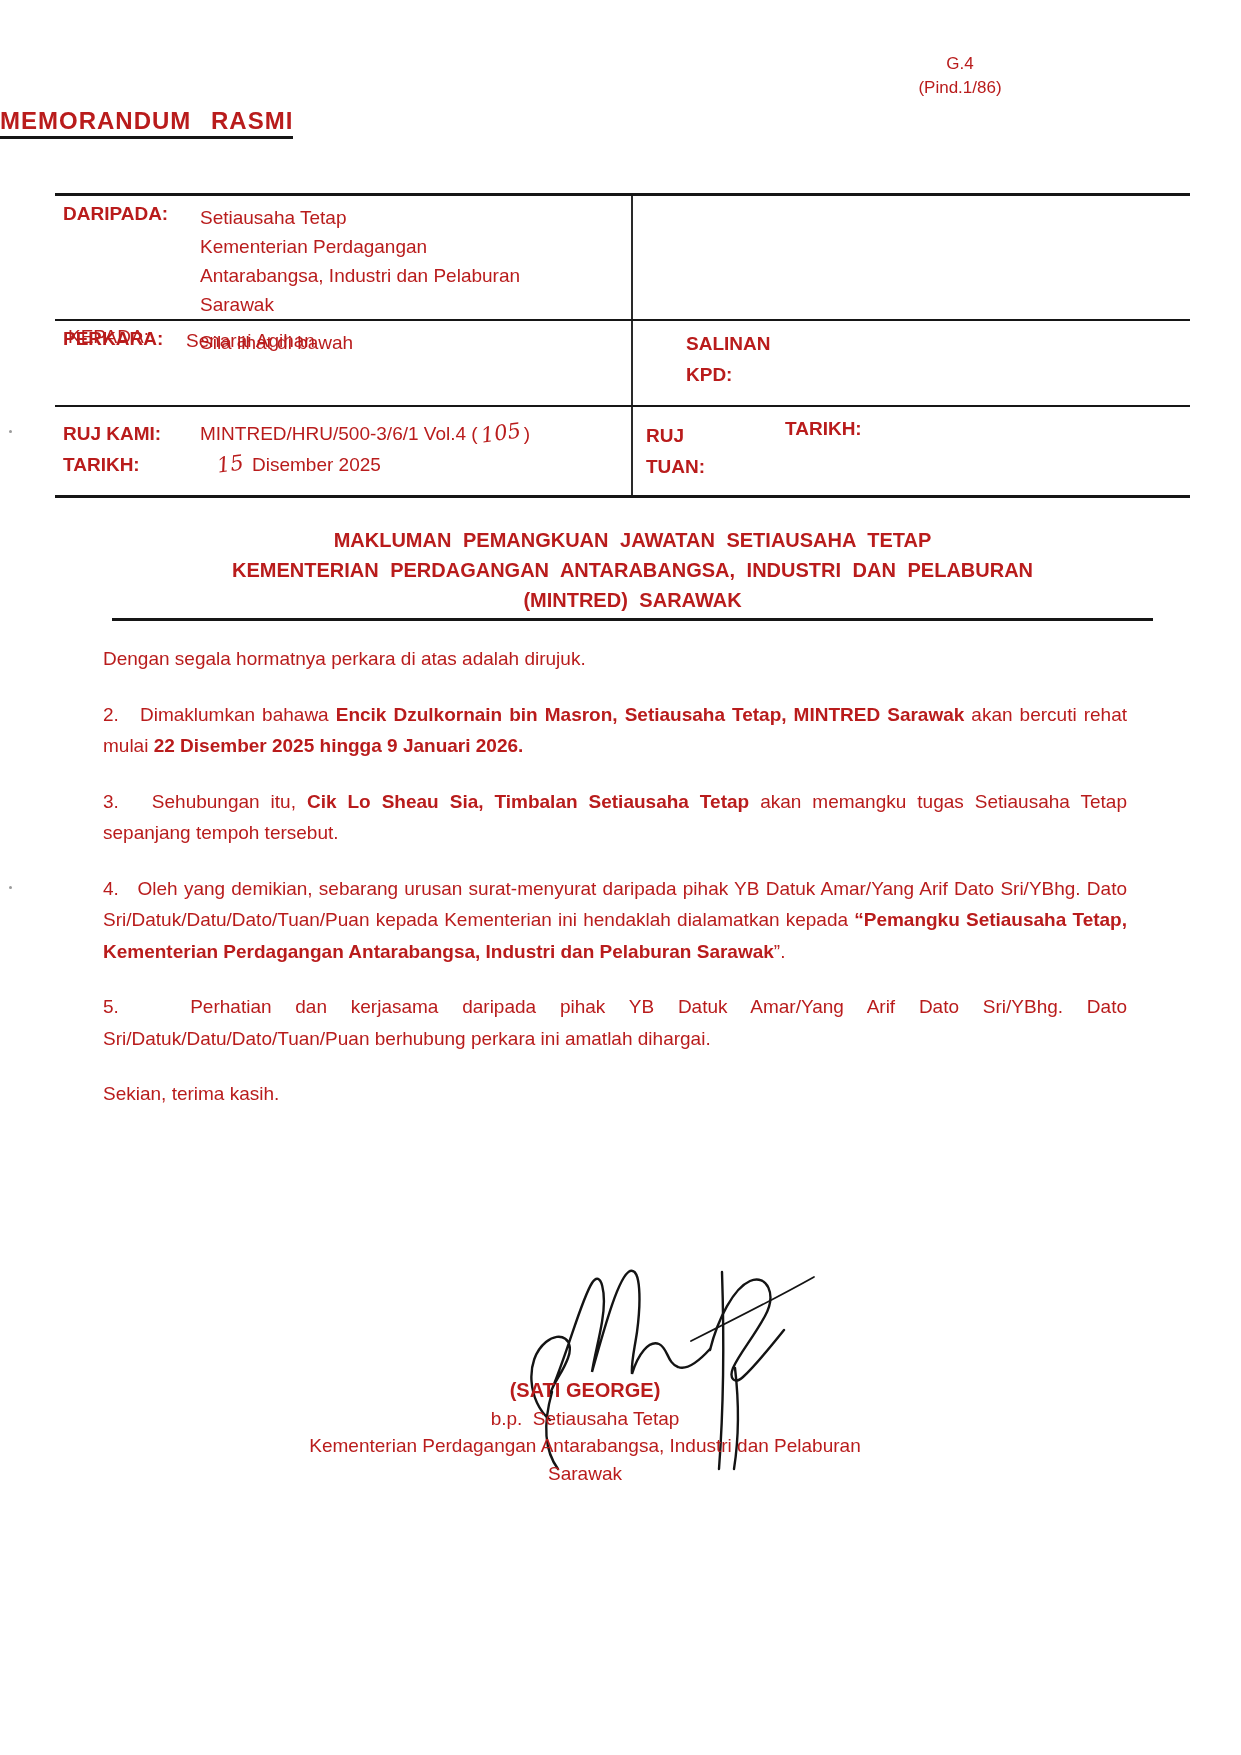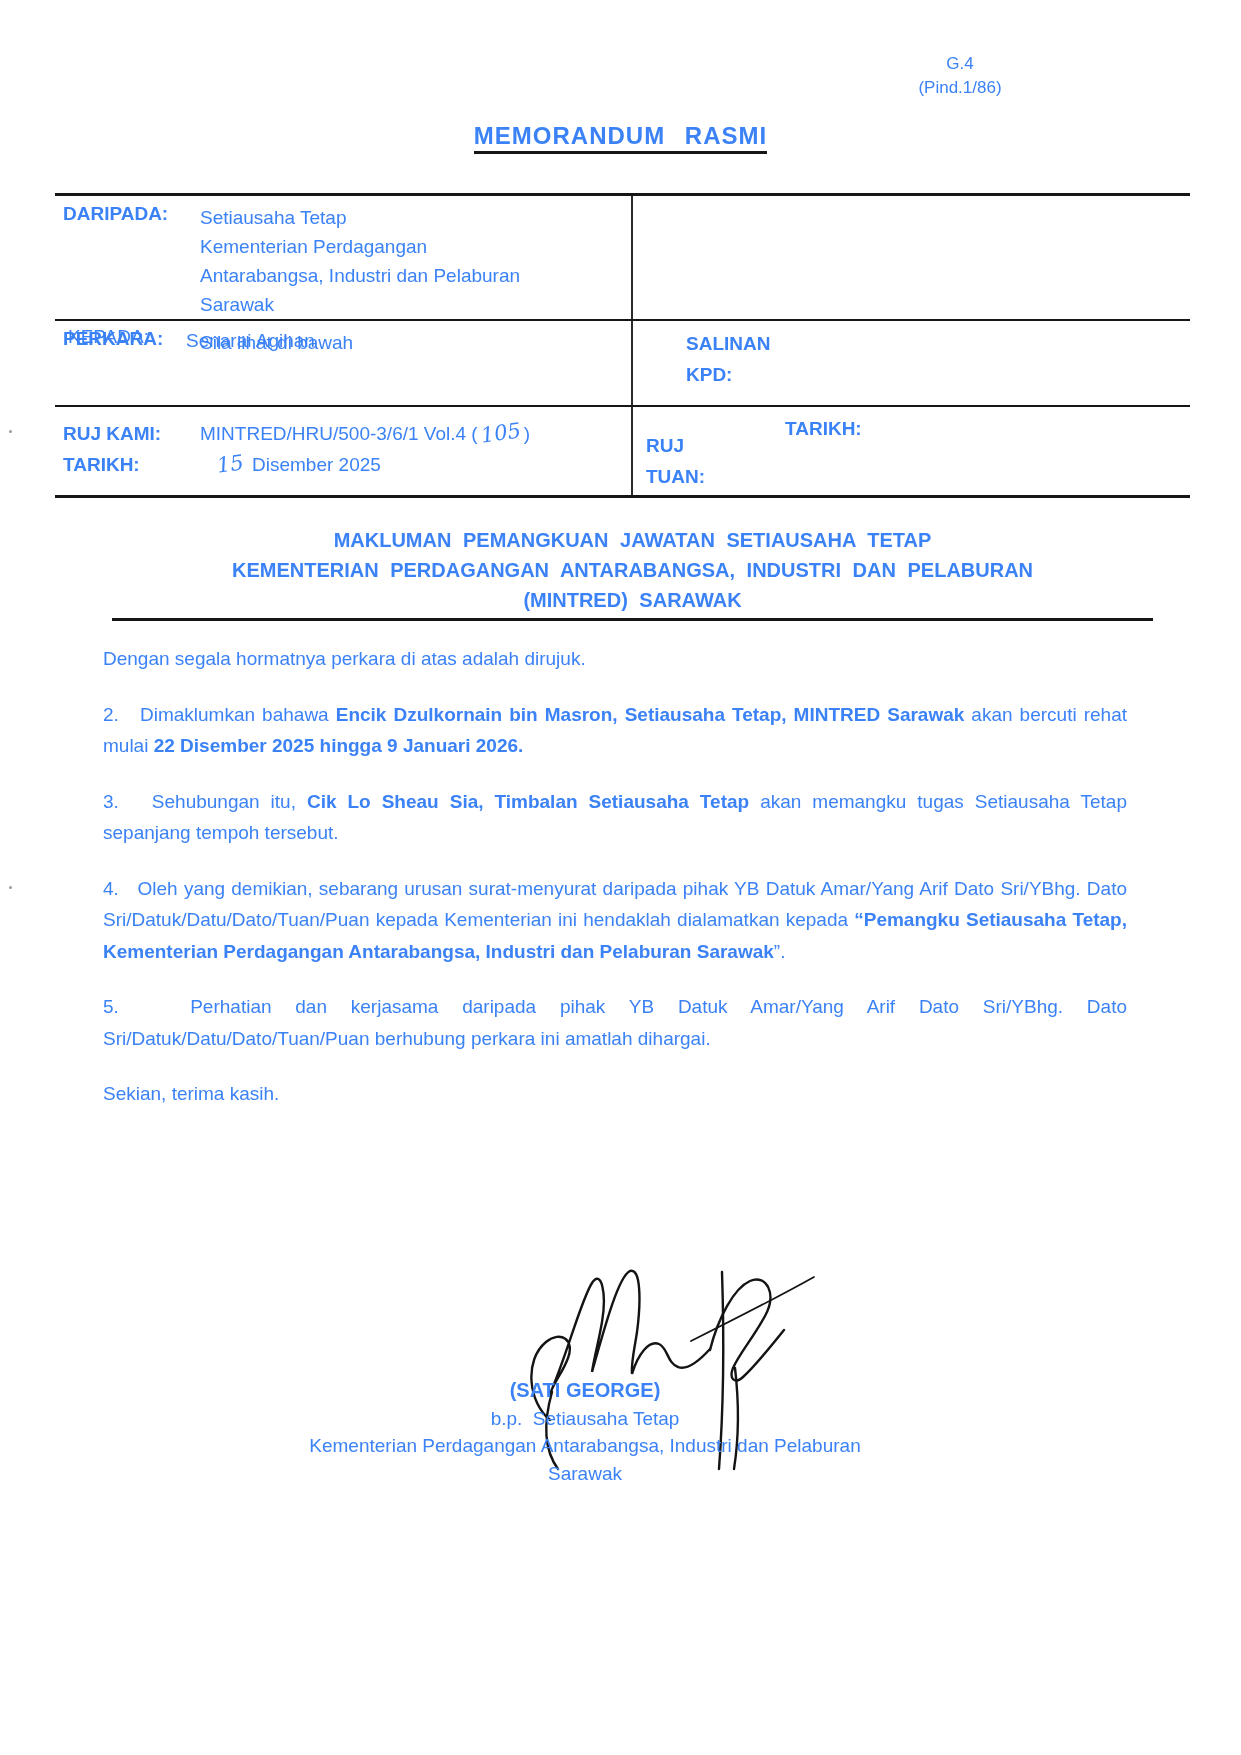--- a/index.html
+++ b/index.html
@@ -1,24 +1,24 @@
 <!DOCTYPE html>
 <html><head>
 <meta charset="utf-8">
 <style>
   html,body{margin:0;padding:0;background:#ffffff;}
   .page{
     position:relative;width:1241px;height:1755px;background:#ffffff;
-    font-family:"Liberation Sans",sans-serif;color:#3b82f6;overflow:hidden;
+    font-family:"Liberation Sans",sans-serif;color:#b91c1c;overflow:hidden;
   }
   .b{font-weight:bold;}
   
   .form-code{position:absolute;left:880px;top:52px;width:160px;text-align:center;font-size:17px;line-height:24px;}
   
-  .doc-title{position:absolute;left:0;top:122px;width:100%;text-align:center;}
+  .doc-title{position:absolute;left:0;top:107px;width:100%;text-align:left;}
   .doc-title span{
     font-size:24px;font-weight:bold;letter-spacing:1px;word-spacing:12px;
     border-bottom:3px solid #161616;padding-bottom:2px;
   }
   
   .memo-table{
     position:absolute;left:55px;top:193px;width:1135px;height:299px;
     border-top:3px solid #161616;border-bottom:3px solid #161616;
     display:flex;flex-direction:column;font-size:19px;
   }
@@ -102,21 +102,21 @@
       <div class="t-left" style="padding-top:11px;">
         <div class="cell-flex stack">
           <span class="lbl">RUJ KAMI:</span>
           <span><span>MINTRED/HRU/500-3/6/1 Vol.4 (</span><span class="hand">105</span><span>)</span></span>
         </div>
         <div class="cell-flex stack">
           <span class="lbl">TARIKH:</span>
           <span style="padding-left:14px;"><span class="hand">15</span> <span>Disember 2025</span></span>
         </div>
       </div>
-      <div class="t-right" style="padding-top:23px;">
+      <div class="t-right" style="padding-top:13px;">
         <div class="b stack">RUJ</div>
         <div class="b stack">TUAN:</div>
         <div class="tarikh-tuan" style="top:11px;">TARIKH:</div>
       </div>
     </div>
   </div>
 
   <div class="subject">
     <div>MAKLUMAN  PEMANGKUAN  JAWATAN  SETIAUSAHA  TETAP</div>
     <div>KEMENTERIAN  PERDAGANGAN  ANTARABANGSA,  INDUSTRI  DAN  PELABURAN</div>

